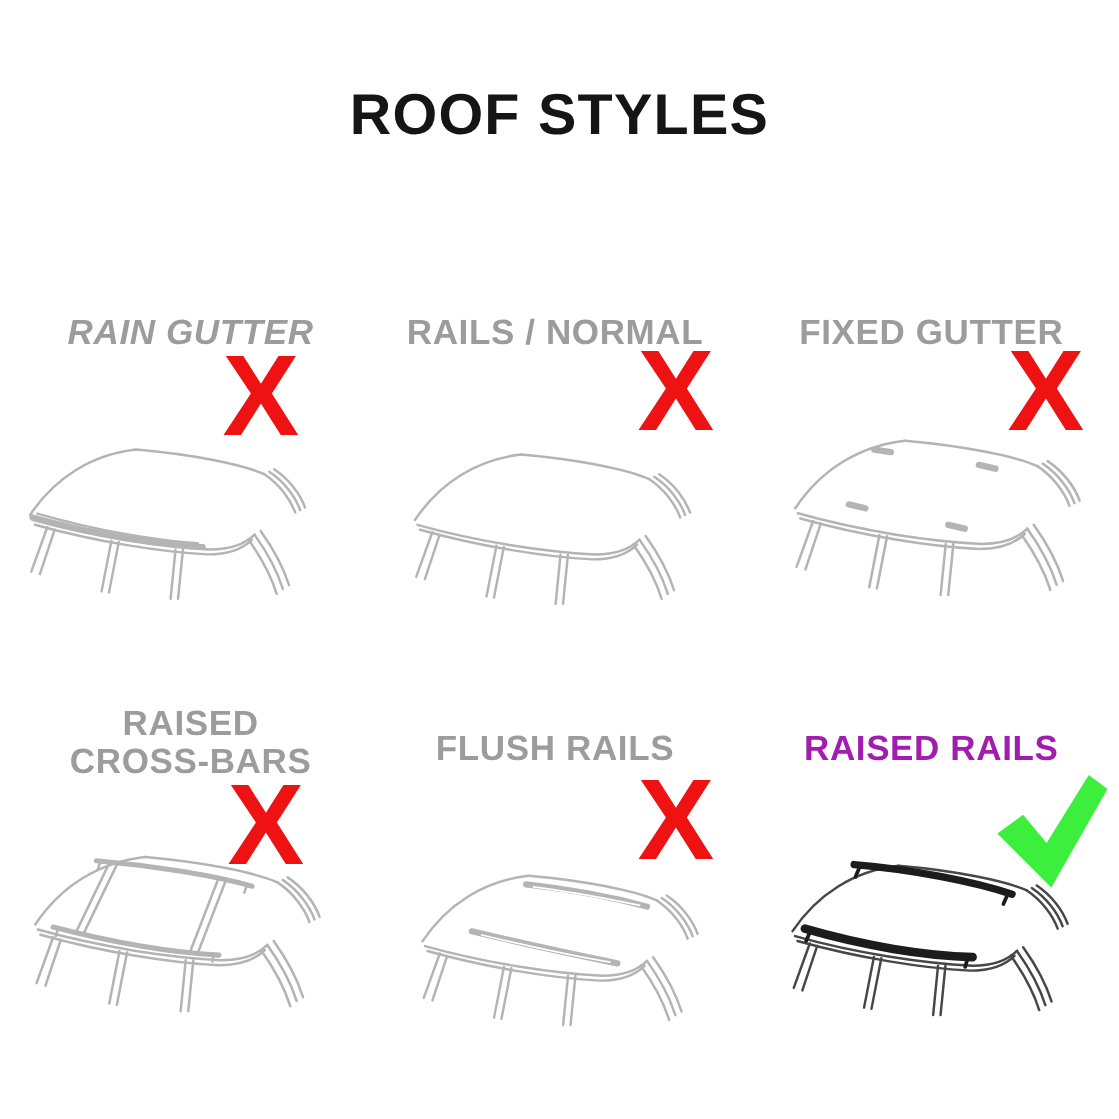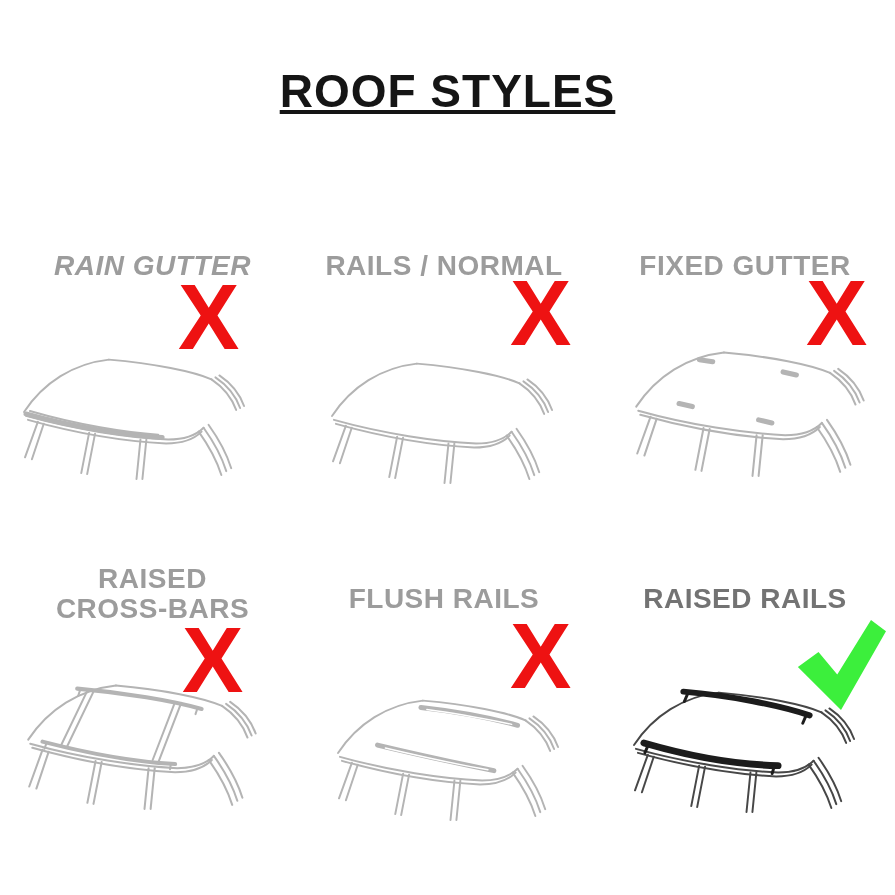--- a/index.html
+++ b/index.html
@@ -2,30 +2,30 @@
 <html><head>
 <meta charset="utf-8">
 <style>
   html,body{margin:0;padding:0;background:#fff;}
   #canvas{
     position:relative;width:895px;height:895px;background:#ffffff;
     overflow:hidden;font-family:"Liberation Sans", sans-serif;
   }
   .title{
     position:absolute;top:64px;left:0;width:100%;text-align:center;
-    font-size:46px;font-weight:700;color:#151515;letter-spacing:1px;text-decoration:underline;
+    font-size:46px;font-weight:700;color:#151515;letter-spacing:1px;
   }
   .cell{position:absolute;}
   .cell-label{
     position:absolute;left:0;width:100%;text-align:center;
     font-weight:700;font-size:28px;color:#9c9c9c;line-height:1.08;
     letter-spacing:.5px;white-space:nowrap;
   }
   .cell-label span{display:block;}
-  .label-dark{color:#737373;}
+  .label-dark{color:#a21caf;}
   .x-mark{
     position:absolute;font-size:92px;font-weight:700;color:#ee1212;
     line-height:1;font-family:"Liberation Sans", sans-serif;
   }
   .drawing{position:absolute;}
   .gray{color:#b4b4b4;}
   .dark{color:#474747;}
   .check-svg{position:absolute;}
   #svg-defs{position:absolute;width:0;height:0;overflow:hidden;}
 </style>

